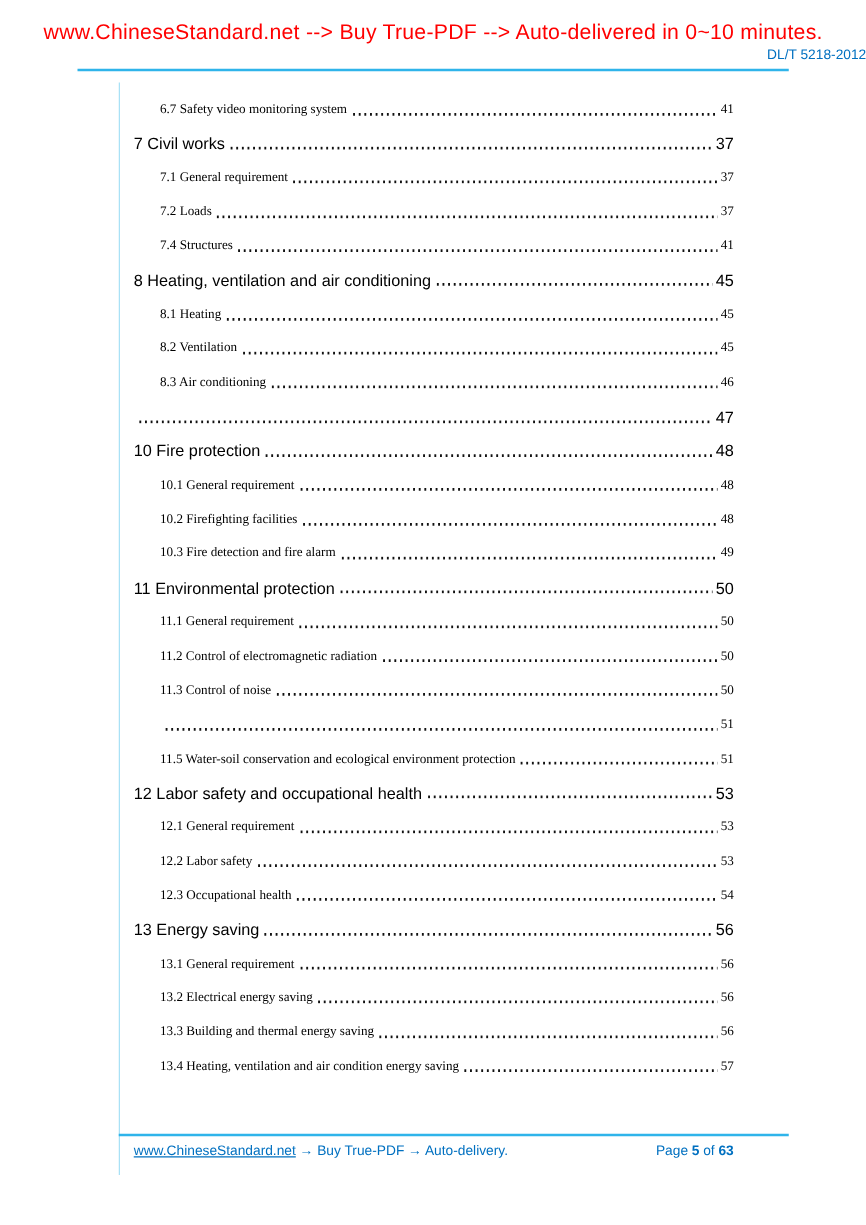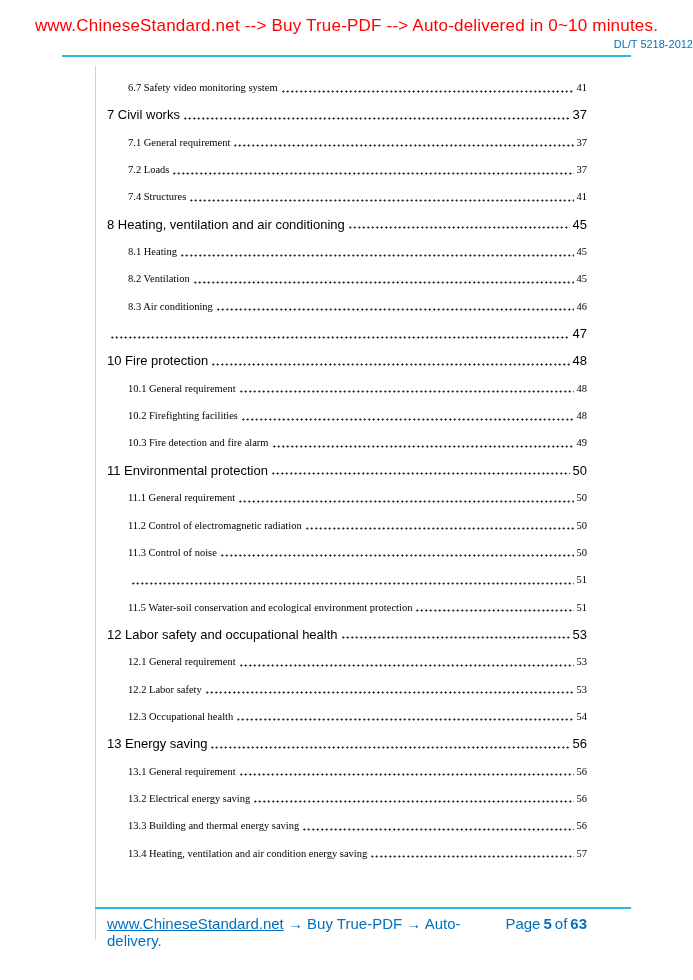--- a/index.html
+++ b/index.html
@@ -40,21 +40,21 @@
   }
   .toc-page { flex:0 0 auto; }
 
   .footer-rule {
     position:absolute; top:907px; left:95px; width:536px; height:2px;
     background:#2fb4ea;
   }
   .footer-row {
     position:absolute; top:915px; left:107px; width:480px;
     display:flex; justify-content:space-between; align-items:baseline;
-    font-size:15px; color:#0070c0;
+    font-size:11px; color:#0070c0;
   }
   .footer-left a { color:#0070c0; text-decoration:underline; cursor:pointer; }
   .footer-right span { margin-left:3px; }
   .footer-right .pgnum { font-weight:bold; }
 </style>
 </head>
 <body>
 
 <div class="banner">www.ChineseStandard.net --&gt; Buy True-PDF --&gt; Auto-delivered in 0~10 minutes.</div>
 <div class="doccode">DL/T 5218-2012</div>

